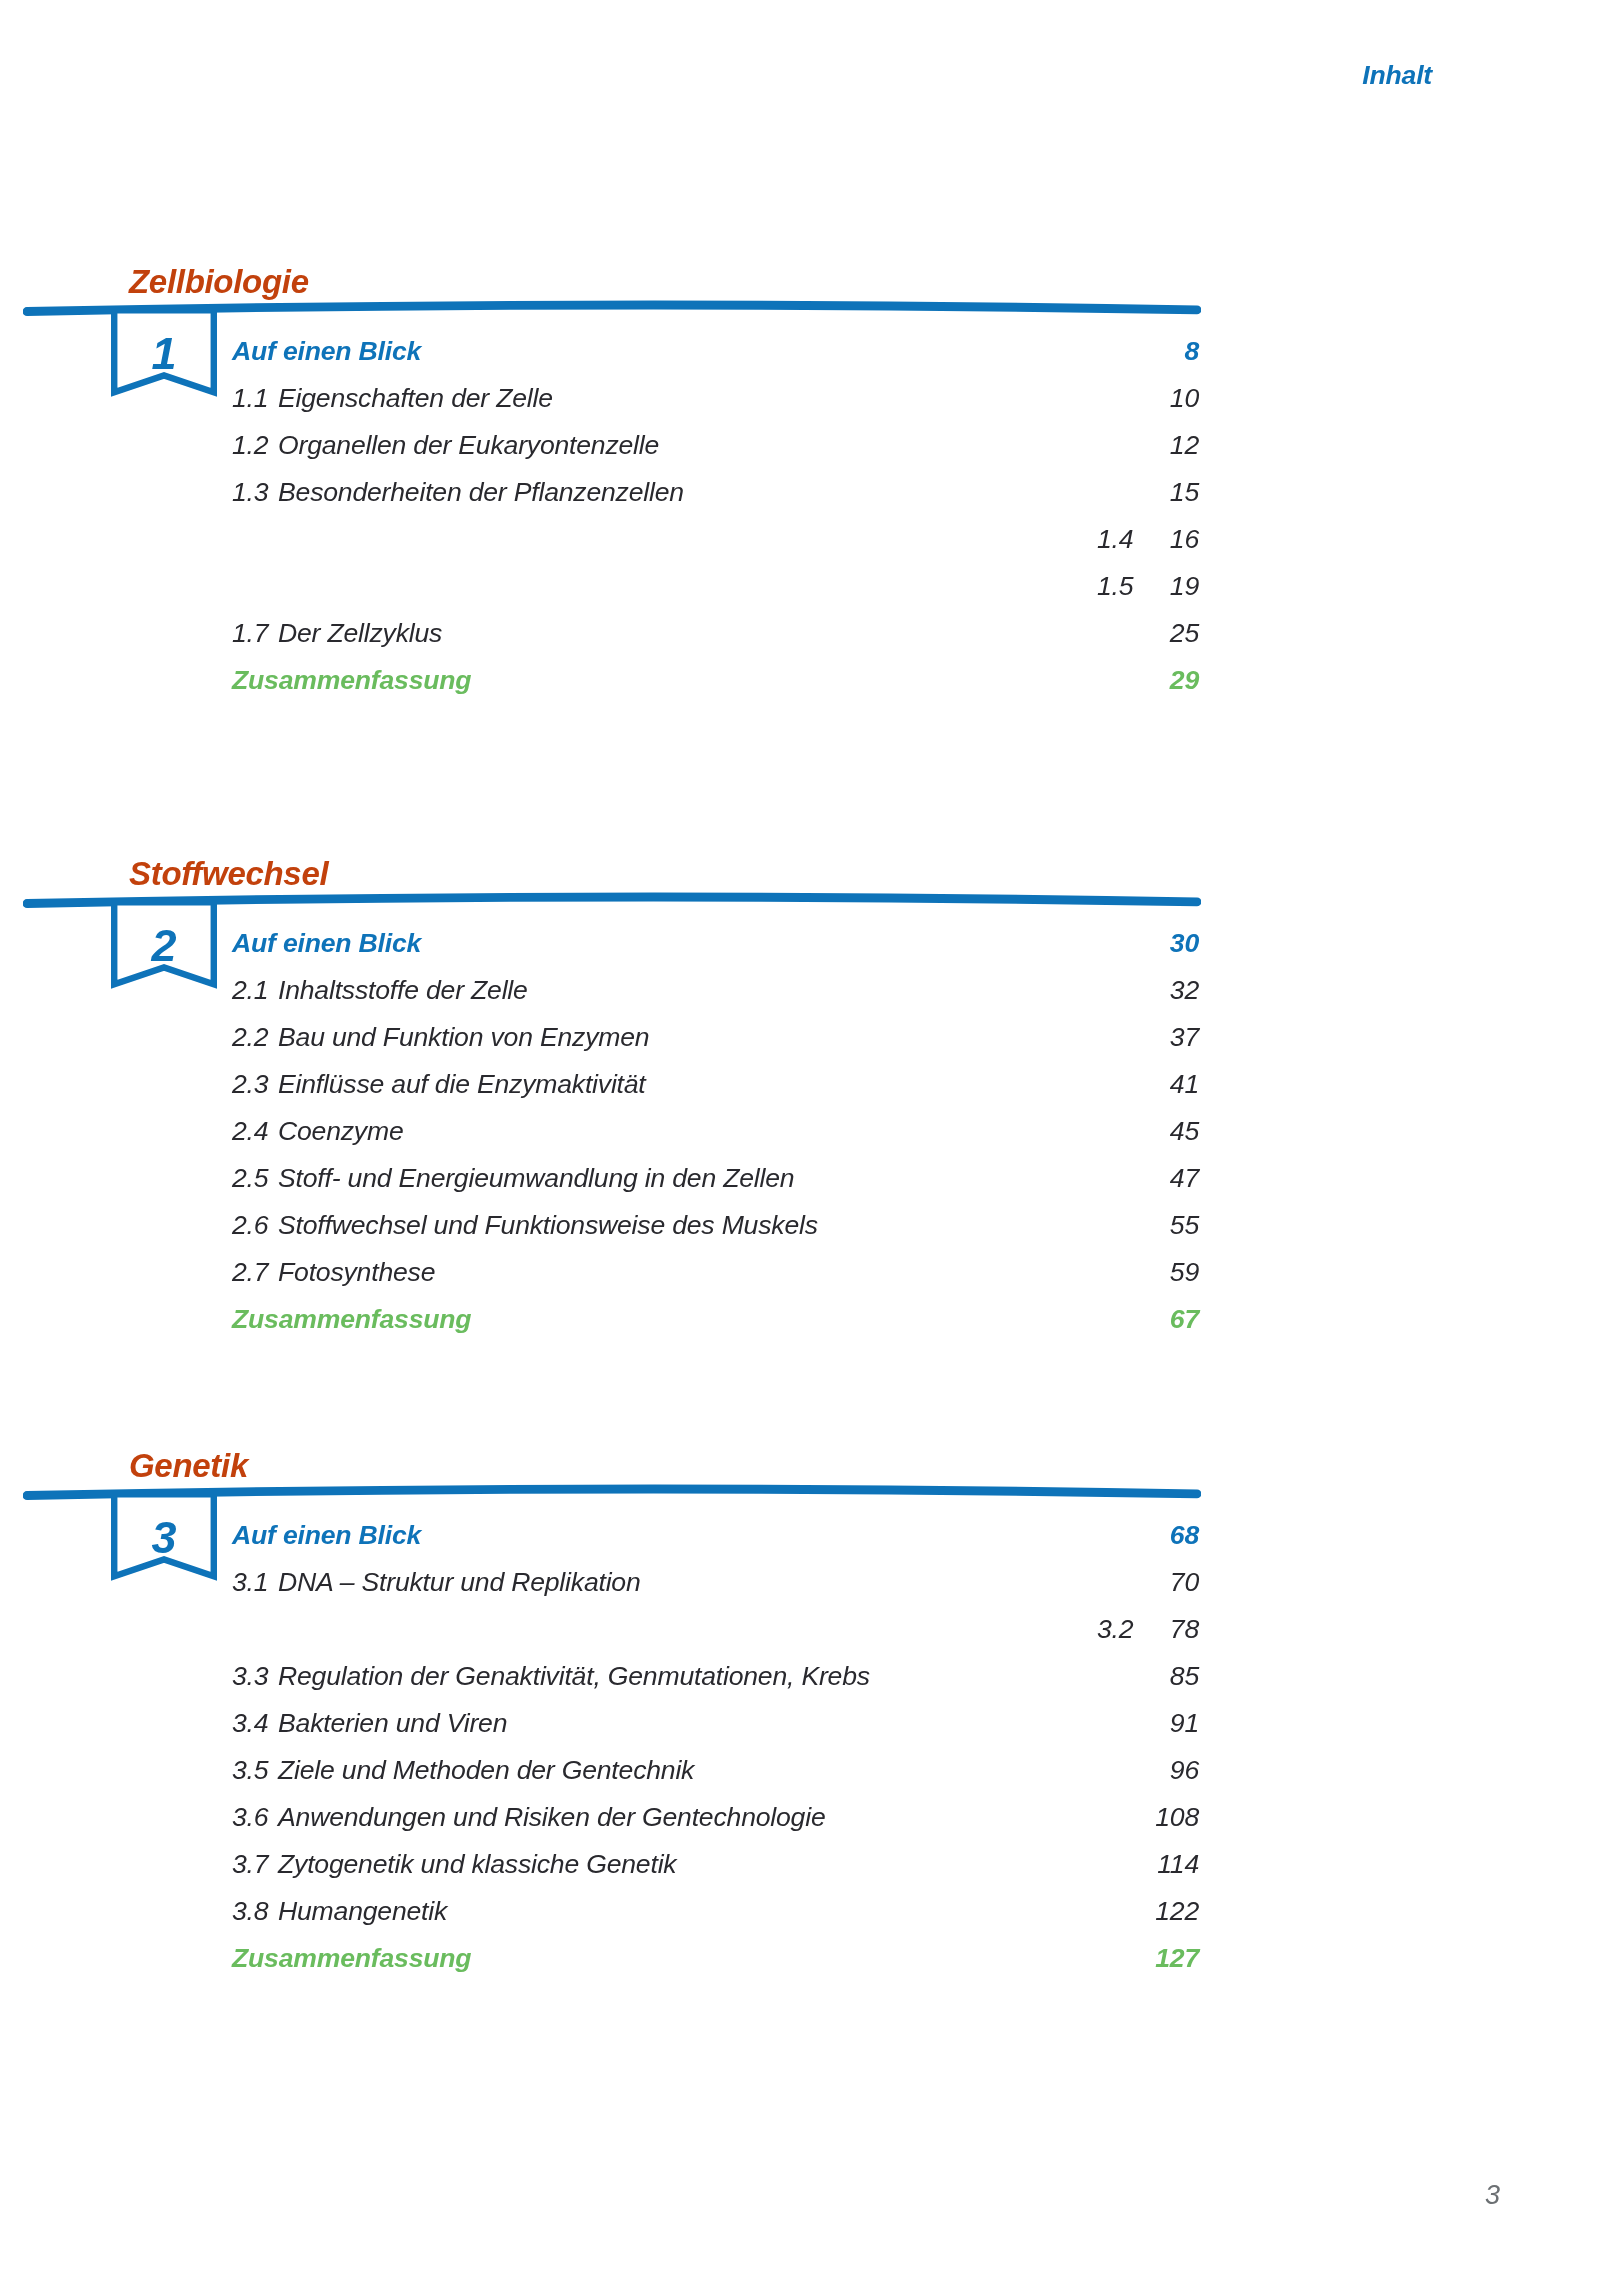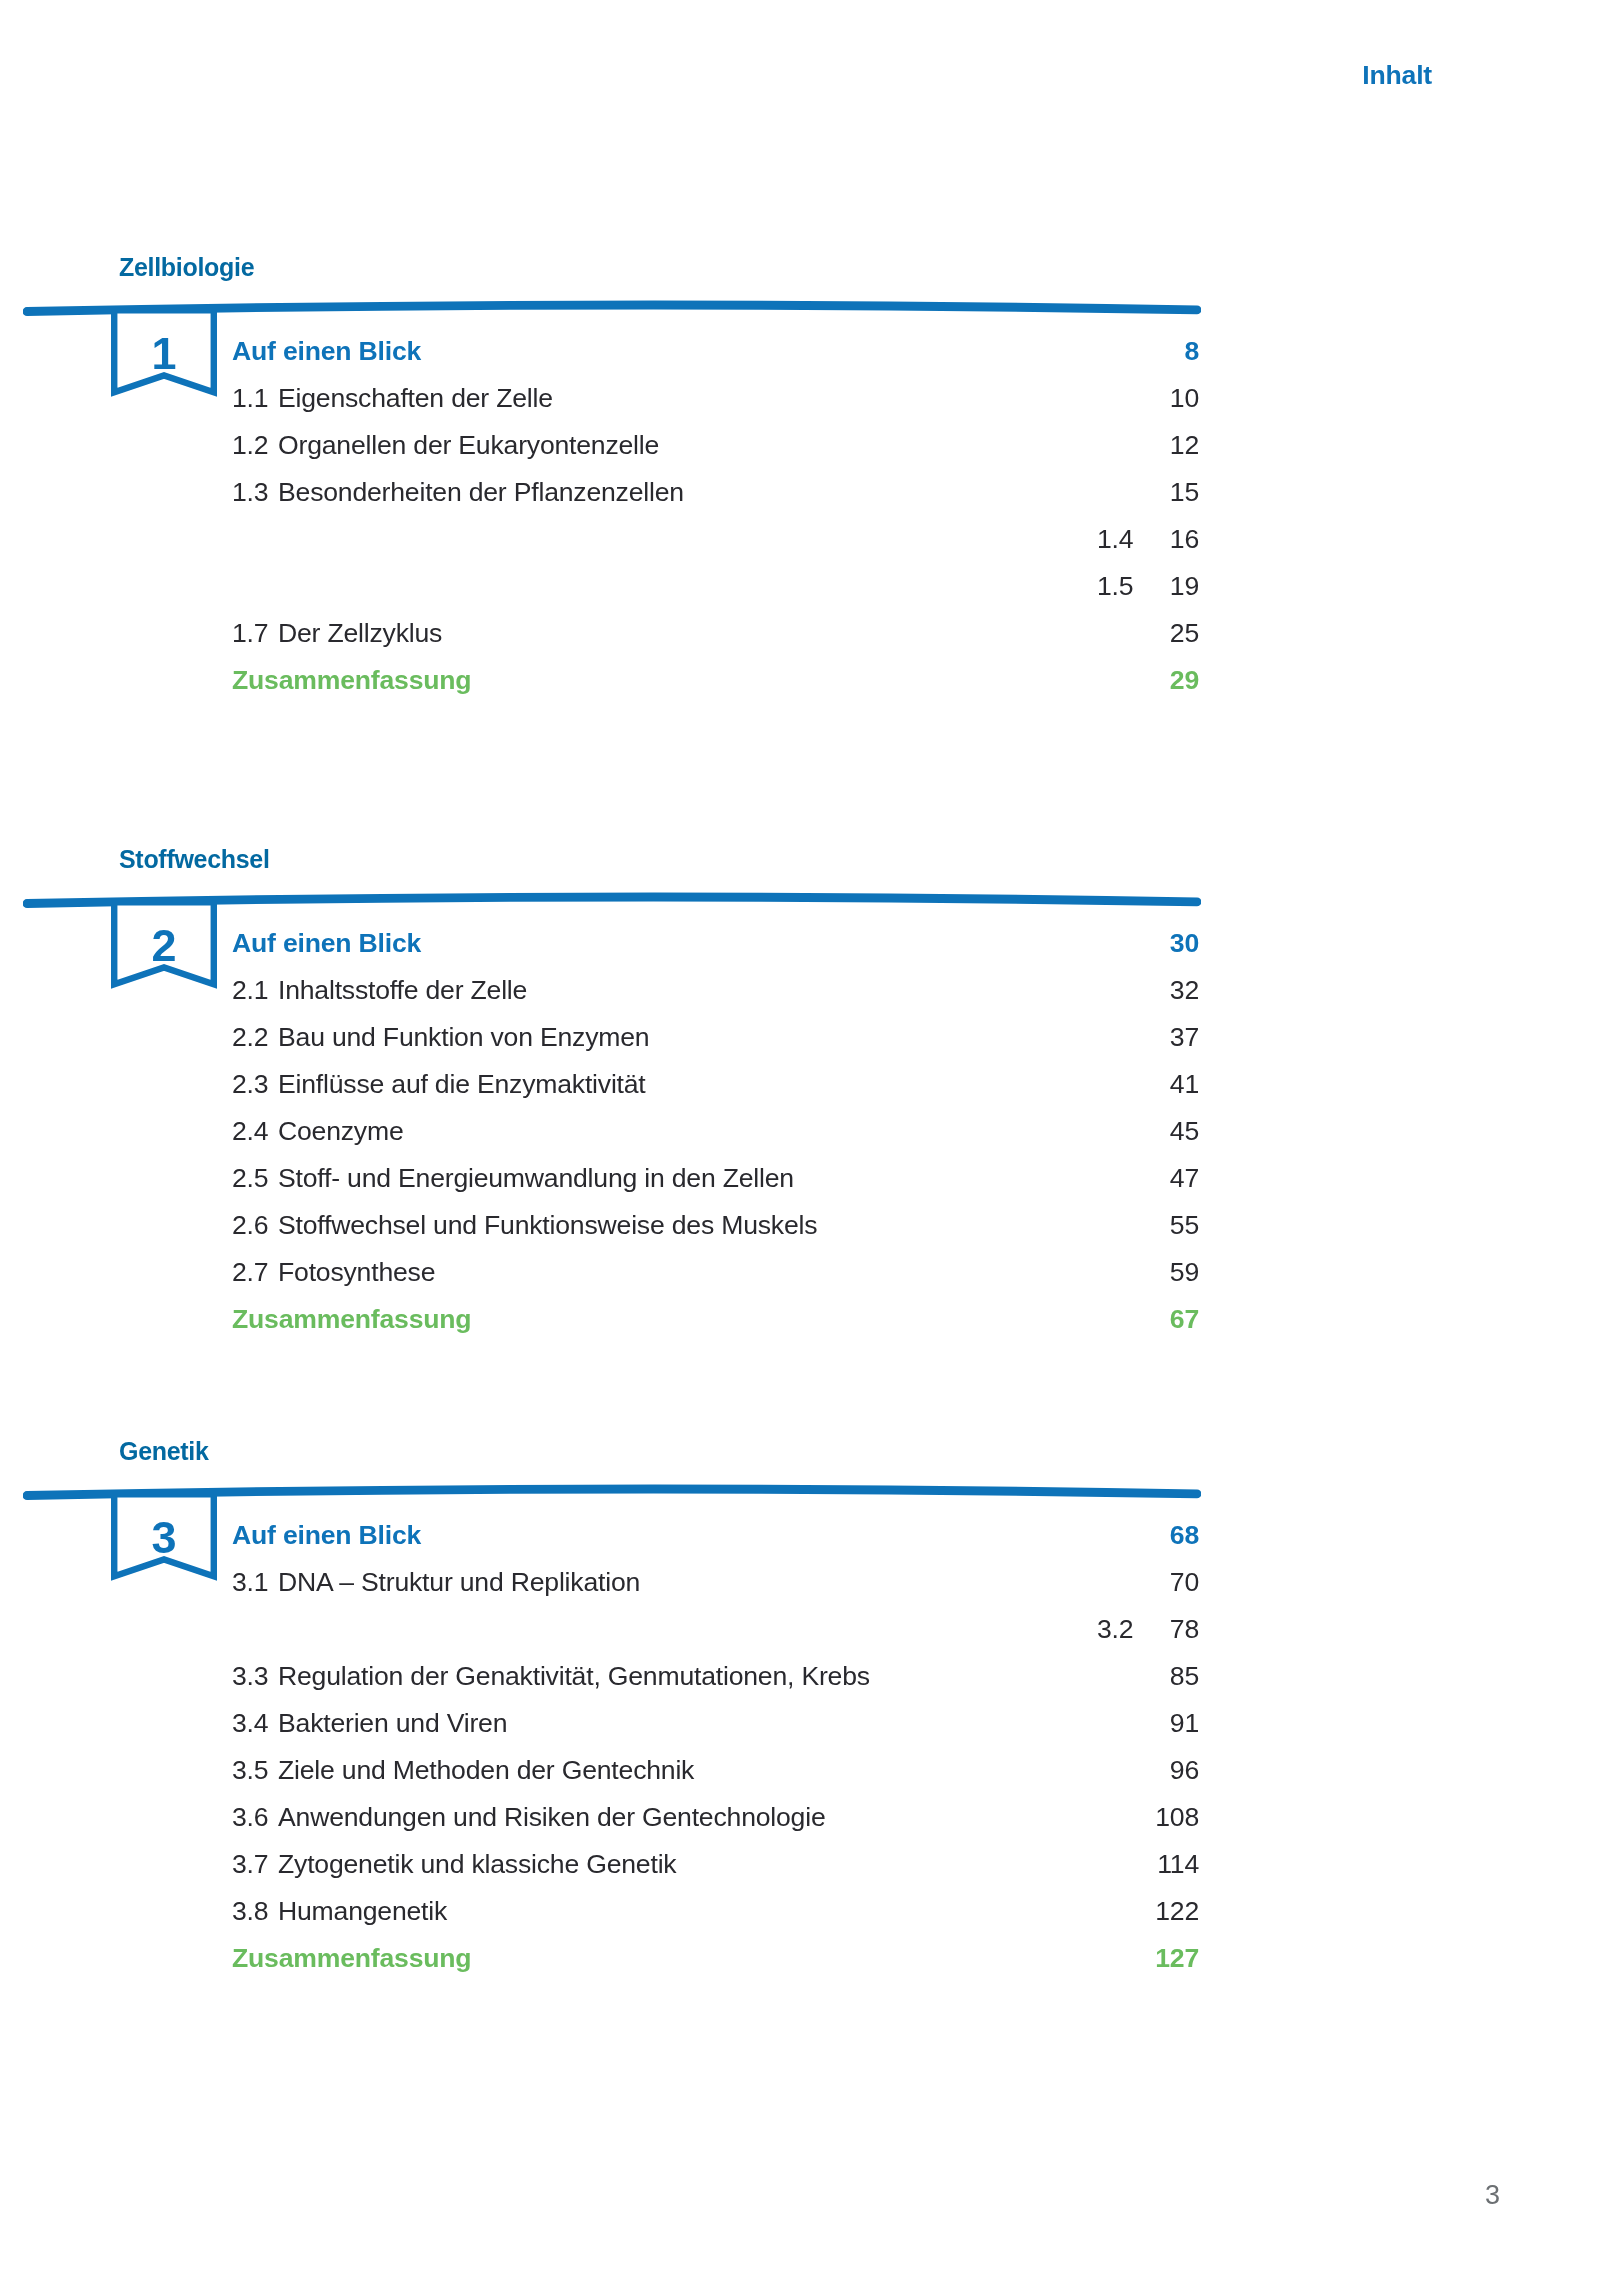--- a/index.html
+++ b/index.html
@@ -4,30 +4,31 @@
 <style>
   html,body{margin:0;padding:0;background:#e9e9e9;}
   .page{
     position:relative;
     width:1618px;height:2284px;
     margin:0 auto;
     background:#ffffff;
     font-family:"Liberation Sans", sans-serif;
     color:#29292e;
     overflow:hidden;
+    font-style:italic;
   }
   .running-head{
     position:absolute;top:60px;right:186px;
     font-size:26.6px;font-weight:bold;color:#0e73b9;
     letter-spacing:-0.2px;
   }
   .section{position:absolute;left:0;top:var(--y);width:1618px;height:516px;}
   .sec-title{
-    position:absolute;left:113px;top:0;margin:6px;
-    font-size:25px;font-weight:bold;color:#0369a1;
+    position:absolute;left:113px;top:0;margin:16px;
+    font-size:33px;font-weight:bold;color:#c2410c;
     letter-spacing:-0.3px;
   }
   .rule{position:absolute;left:22.6px;top:50px;width:1178px;height:21px;display:block;}
   .rule path{stroke:#0e73b9;stroke-width:11;fill:none;stroke-linecap:round;}
   .badge{position:absolute;left:111px;top:60px;width:106px;height:95px;display:block;}
   .badge .badge-shape{fill:#ffffff;stroke:#0e73b9;stroke-width:8;stroke-linejoin:miter;}
   .badge text{
     font-family:"Liberation Sans", sans-serif;
     font-size:56px;font-weight:bold;fill:#0e73b9;text-anchor:middle;
   }

